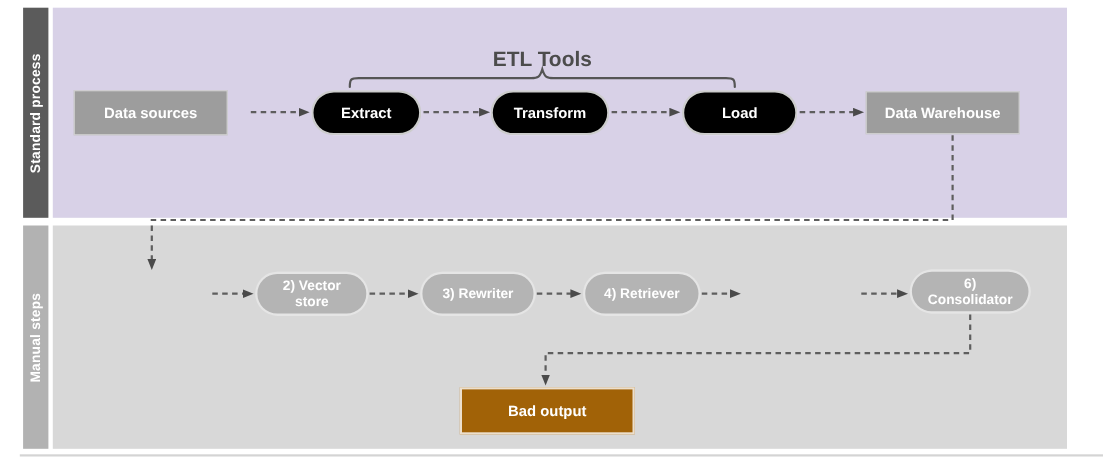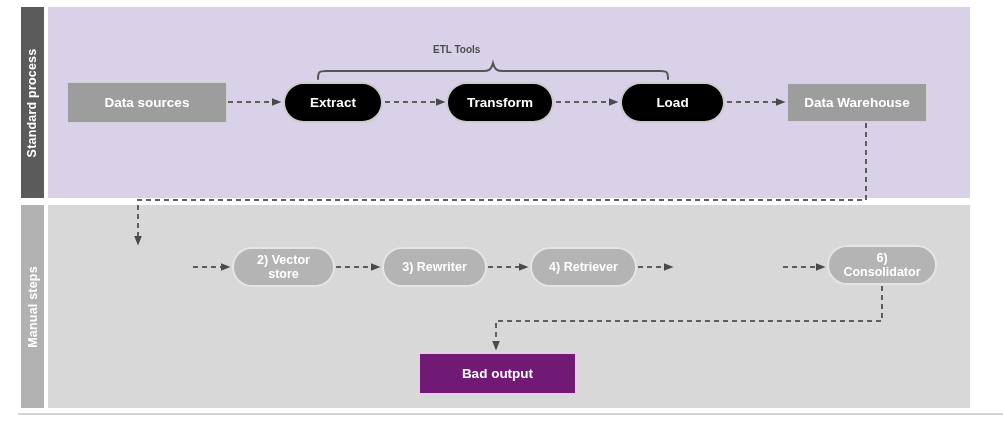--- a/index.html
+++ b/index.html
@@ -26,37 +26,37 @@
   }
   .rect-gray{background:#9d9d9d;border:1px solid rgba(255,255,255,.55);font-size:13.5px;}
   .pill-purple{
     background:#000000;border:2px solid rgba(255,255,255,.8);
     border-radius:21px;font-size:13.5px;
   }
   .pill-gray{
     background:#b4b4b4;border:2px solid rgba(255,255,255,.65);
     border-radius:20px;font-size:12.5px;padding:0 10px;
   }
-  .rect-yellow{background:#701a75;border:2px solid rgba(255,255,255,.8);font-size:13.5px;}
-  .n-datasources{left:67px;top:82px;width:160px;height:41px;}
+  .rect-yellow{background:#a16207;border:2px solid rgba(255,255,255,.8);font-size:13.5px;}
+  .n-datasources{left:67px;top:82px;width:140px;height:41px;}
   .n-extract{left:283px;top:82px;width:100px;height:41px;}
   .n-transform{left:446px;top:82px;width:108px;height:41px;}
   .n-load{left:620px;top:82px;width:105px;height:41px;}
   .n-warehouse{left:787px;top:83px;width:140px;height:39px;}
   .n-chunker{left:85px;top:247px;width:107px;height:40px;}
   .n-vector{left:232px;top:247px;width:103px;height:40px;}
   .n-rewriter{left:382px;top:247px;width:105px;height:40px;}
   .n-retriever{left:530px;top:247px;width:107px;height:40px;}
   .n-reranker{left:675px;top:247px;width:107px;height:40px;}
   .n-consolidator{left:827px;top:245px;width:110px;height:40px;}
   .n-badoutput{left:418px;top:352px;width:159px;height:43px;}
   
   .etl-label{
-    left:433px;top:44px;width:120px;
-    color:#4c4c4c;font-weight:bold;font-size:10px;
+    left:433px;top:44px;width:120px;text-align:center;
+    color:#4c4c4c;font-weight:bold;font-size:19px;
   }
   svg.overlay{position:absolute;left:0;top:0;pointer-events:none;}
   .conn{stroke:#5e5e5e;stroke-width:2;fill:none;stroke-dasharray:5 4;}
   .brace{stroke:#555555;stroke-width:2;fill:none;stroke-linecap:round;}
 </style>
 </head>
 <body>
 
 <div class="canvas">
 

